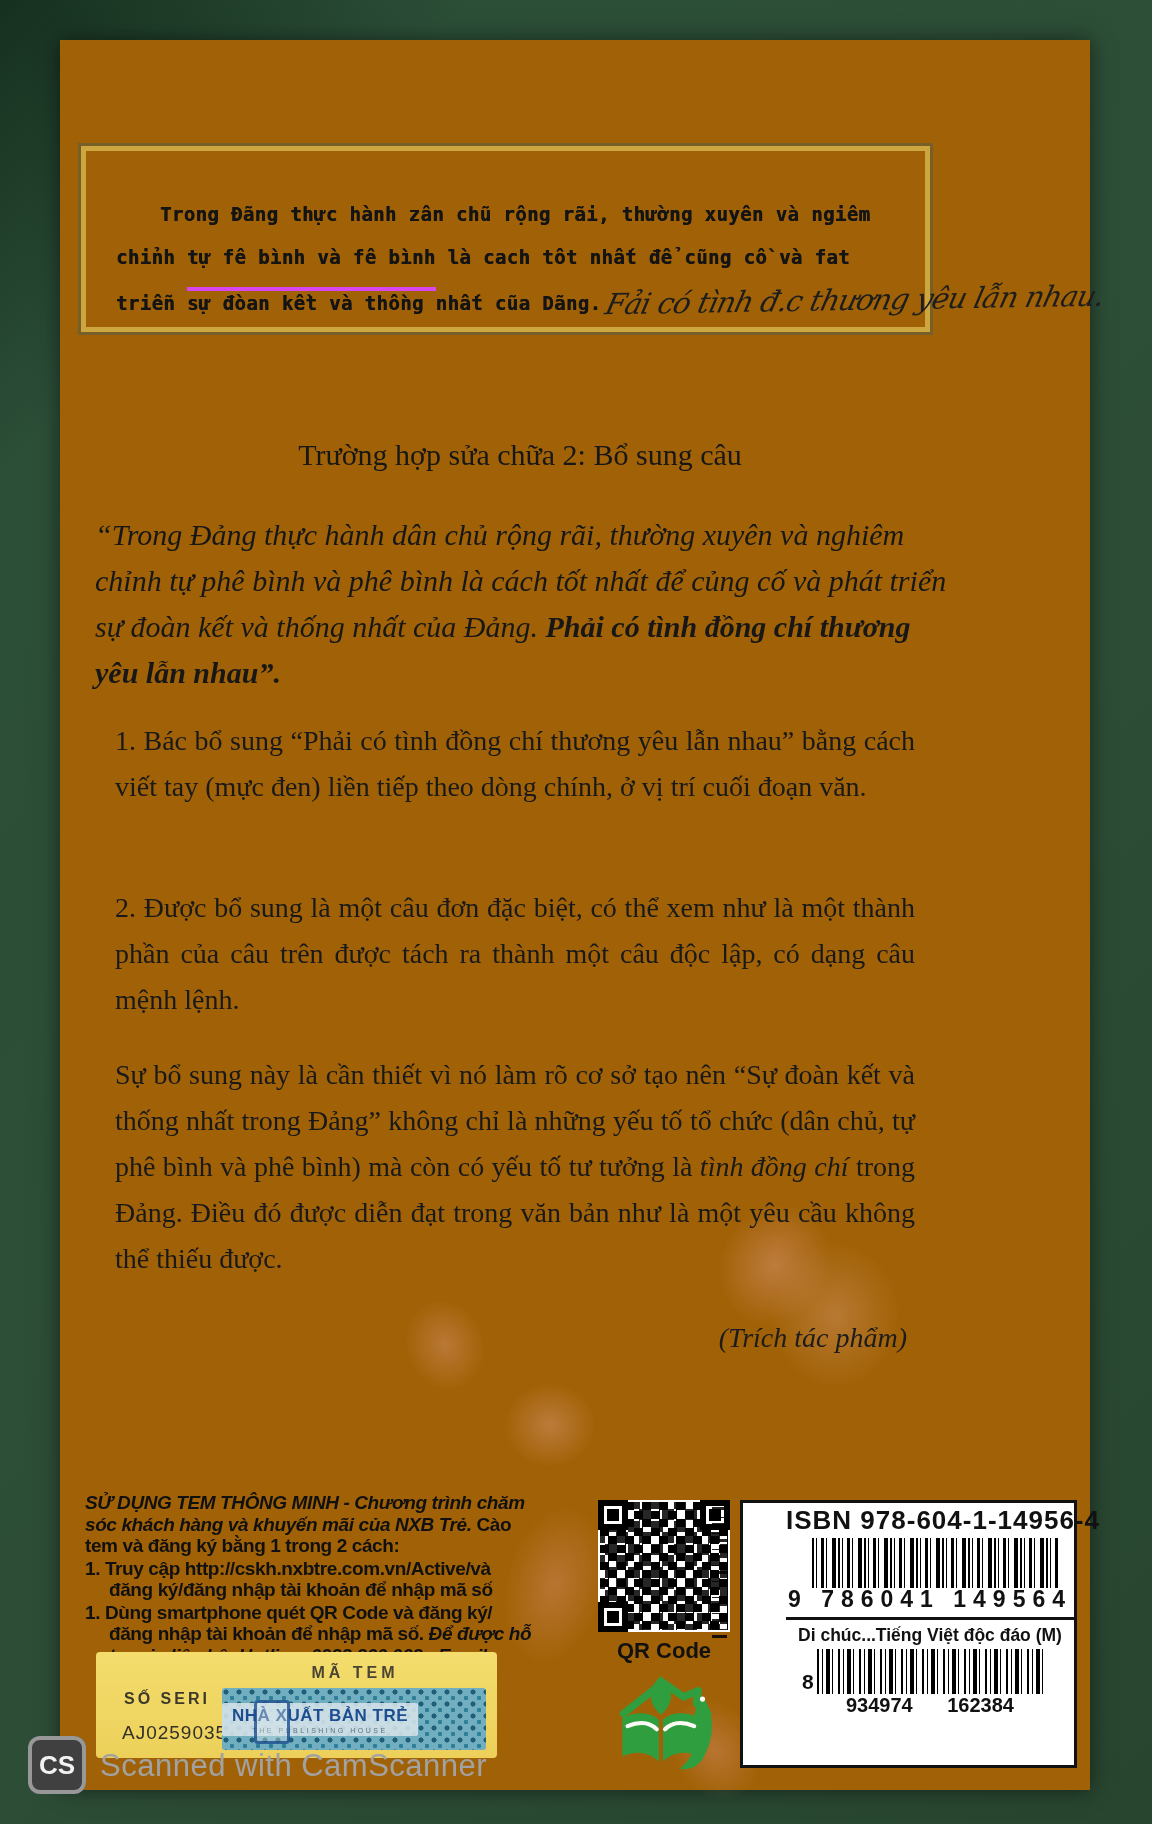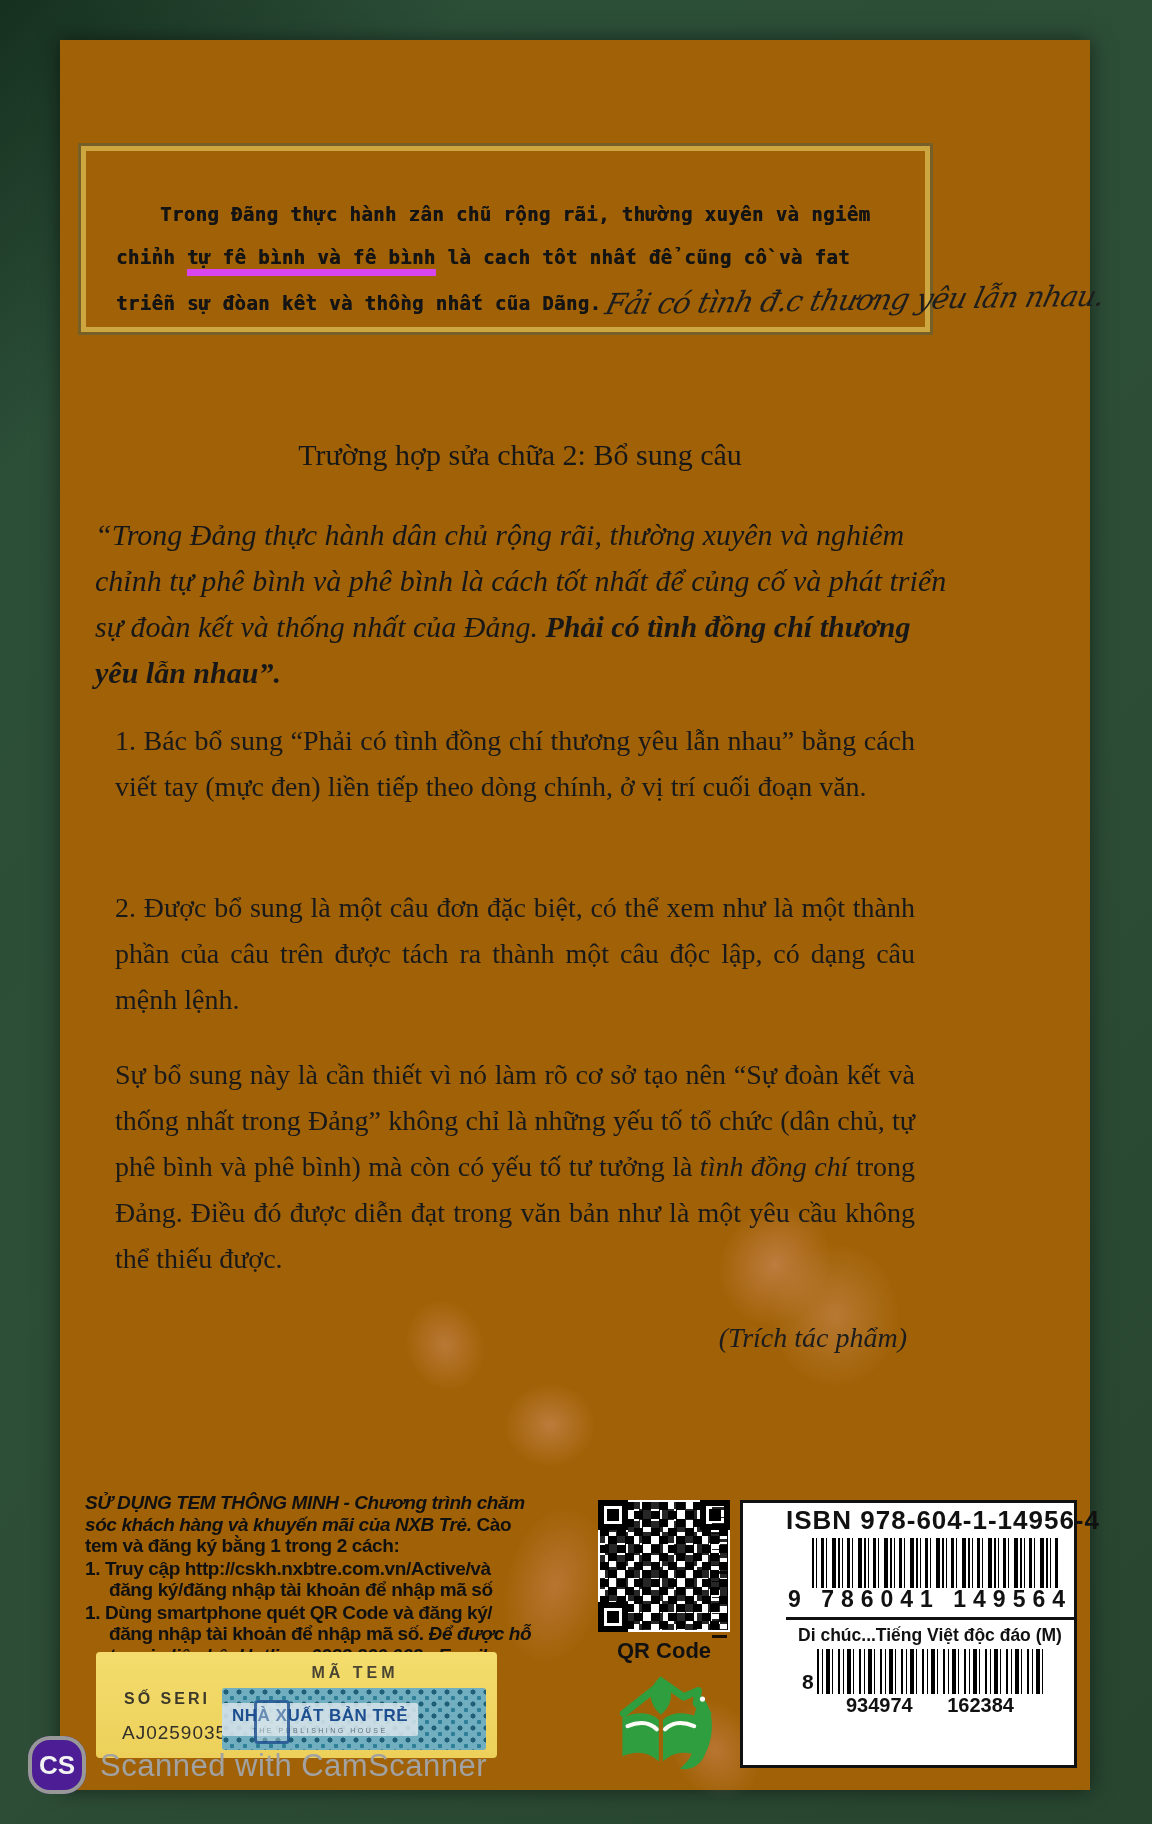--- a/index.html
+++ b/index.html
@@ -23,21 +23,21 @@
 
   
   .frame{position:absolute;left:18px;top:103px;width:855px;height:192px;border:3px solid #776028;box-sizing:border-box;}
   .frame-inner{border:5px solid #cda640;height:100%;box-sizing:border-box;padding:42px 26px 0 30px;background:transparent;}
   .tw{
     font-family:"DejaVu Sans Mono", monospace;font-weight:bold;font-size:19px;
     letter-spacing:.4px;line-height:43px;color:#141414;white-space:nowrap;
     text-shadow:.4px 0 0 #141414;
   }
   .tw-indent{text-indent:44px;}
-  .tw-underline{border-bottom:7px solid #d946ef;padding-bottom:1px;}
+  .tw-underline{border-bottom:4px solid #d946ef;padding-bottom:19px;}
   .handwrite{
     font-family:"DejaVu Serif", serif;font-style:italic;font-weight:normal;
     font-size:29px;letter-spacing:-1px;color:#1d1d1d;display:inline-block;
     transform:skewX(-14deg) rotate(-1deg);text-shadow:none;margin-left:6px;
   }
 
   .heading{position:absolute;left:20px;top:398px;width:880px;text-align:center;
     font-size:30px;color:#171717;}
   .quote{position:absolute;left:35px;top:472px;width:860px;text-align:left;
     font-size:30px;font-style:italic;line-height:46px;color:#171717;}
@@ -116,22 +116,22 @@
       radial-gradient(circle at 4px 4px,#1f6078 2.3px,transparent 2.8px),
       radial-gradient(circle at 10px 10px,#2d7f97 2px,transparent 2.5px);
     background-size:13px 12px,13px 12px;border-radius:3px;display:flex;align-items:center;justify-content:flex-start;}
   .holo-card{background:rgba(214,228,233,.88);padding:3px 10px 2px 10px;text-align:center;border-radius:2px;}
   .holo-pub{font-size:17px;font-weight:bold;color:#1d4e8f;letter-spacing:.5px;white-space:nowrap;}
   .holo-en{font-size:7px;letter-spacing:2.5px;color:#58707c;margin-top:1px;}
   .holo-glyph{position:absolute;left:32px;top:12px;width:30px;height:38px;border:3px solid #1d4e8f;
     border-radius:4px;opacity:.8;background:rgba(214,228,233,.5);}
 
   
-  .cs-logo{position:absolute;left:28px;top:1736px;width:58px;height:58px;border-radius:22px;
-    background:#4c1d95;display:flex;align-items:center;justify-content:center;
+  .cs-logo{position:absolute;left:28px;top:1736px;width:58px;height:58px;border-radius:12px;
+    background:#404040;display:flex;align-items:center;justify-content:center;
     font-family:"Liberation Sans", sans-serif;font-weight:bold;font-size:26px;color:#f2f2f2;
     box-shadow:inset 0 0 0 4px #989898;z-index:5;}
   .cs-text{position:absolute;left:100px;top:1748px;font-family:"Liberation Sans", sans-serif;
     font-size:31px;color:#a2a2a2;letter-spacing:.5px;z-index:5;}
 </style>
 </head>
 <body>
 
 <div class="paper">
 

